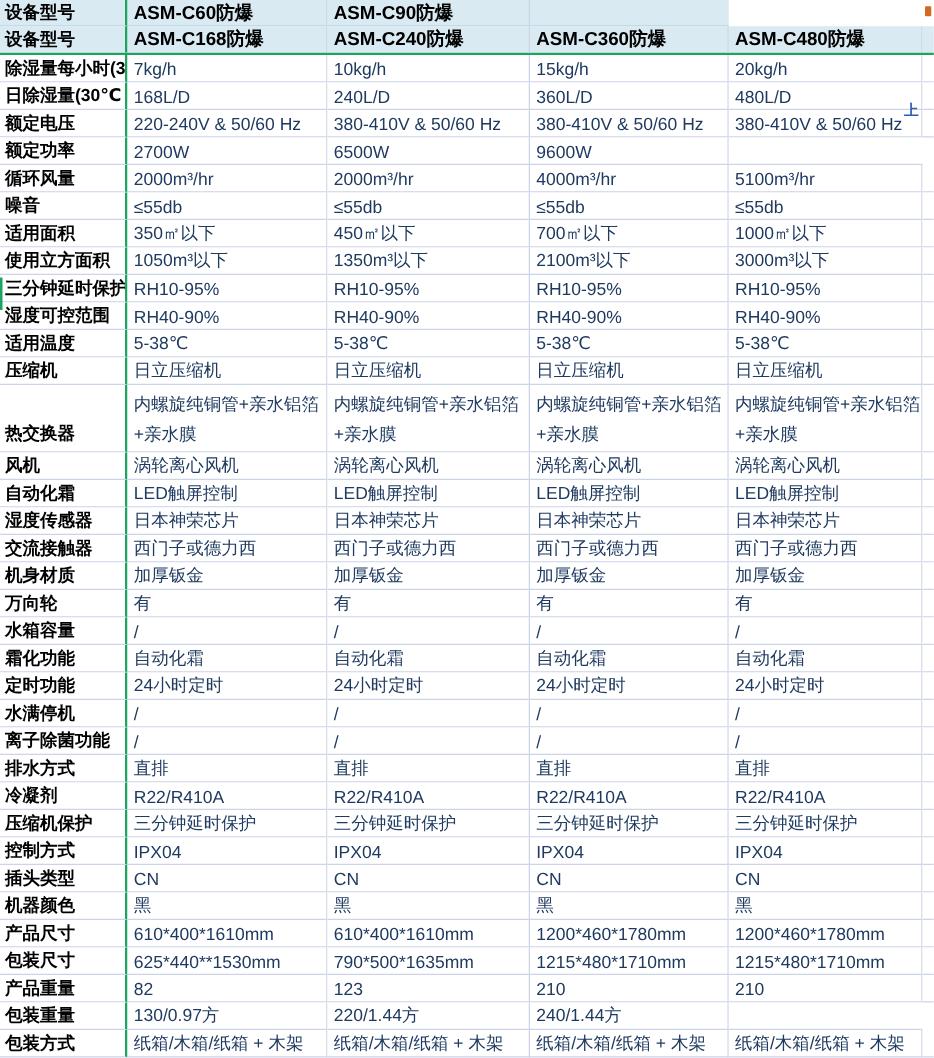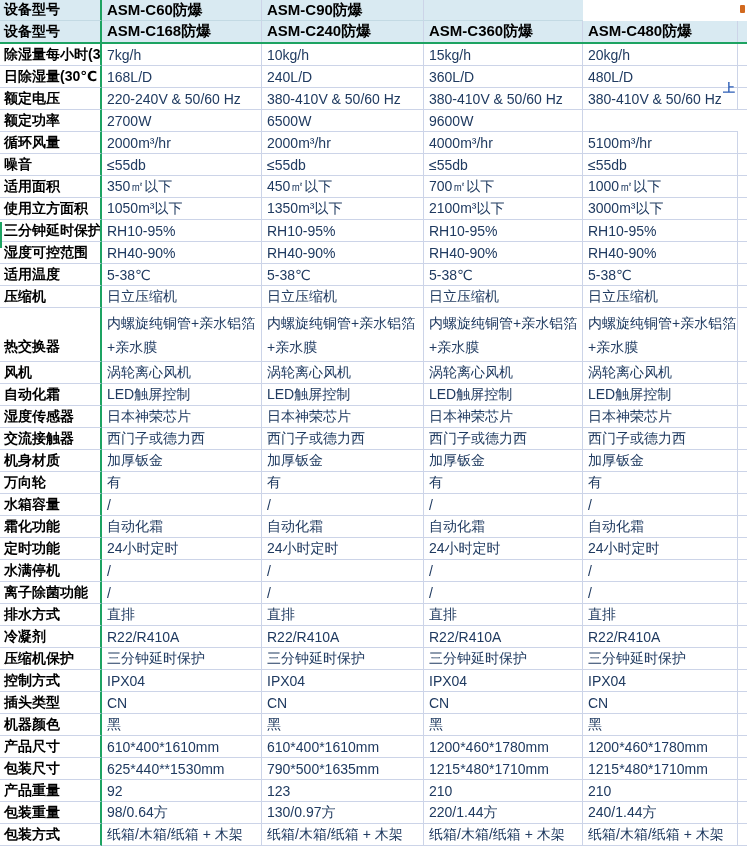--- a/index.html
+++ b/index.html
@@ -329,29 +329,28 @@
       <div class="grid-row body-row">
         <div class="cell lbl">包装尺寸</div>
         <div class="cell">625*440**1530mm</div>
         <div class="cell">790*500*1635mm</div>
         <div class="cell">1215*480*1710mm</div>
         <div class="cell">1215*480*1710mm</div>
         <div class="cell last"></div>
       </div>
       <div class="grid-row body-row">
         <div class="cell lbl">产品重量</div>
-        <div class="cell">92</div>
+        <div class="cell">82</div>
         <div class="cell">123</div>
         <div class="cell">210</div>
         <div class="cell">210</div>
         <div class="cell last"></div>
       </div>
       <div class="grid-row body-row">
         <div class="cell lbl">包装重量</div>
-        <div class="cell">98/0.64方</div>
         <div class="cell">130/0.97方</div>
         <div class="cell">220/1.44方</div>
         <div class="cell">240/1.44方</div>
         <div class="cell last"></div>
       </div>
       <div class="grid-row body-row">
         <div class="cell lbl">包装方式</div>
         <div class="cell">纸箱/木箱/纸箱 + 木架</div>
         <div class="cell">纸箱/木箱/纸箱 + 木架</div>
         <div class="cell">纸箱/木箱/纸箱 + 木架</div>

